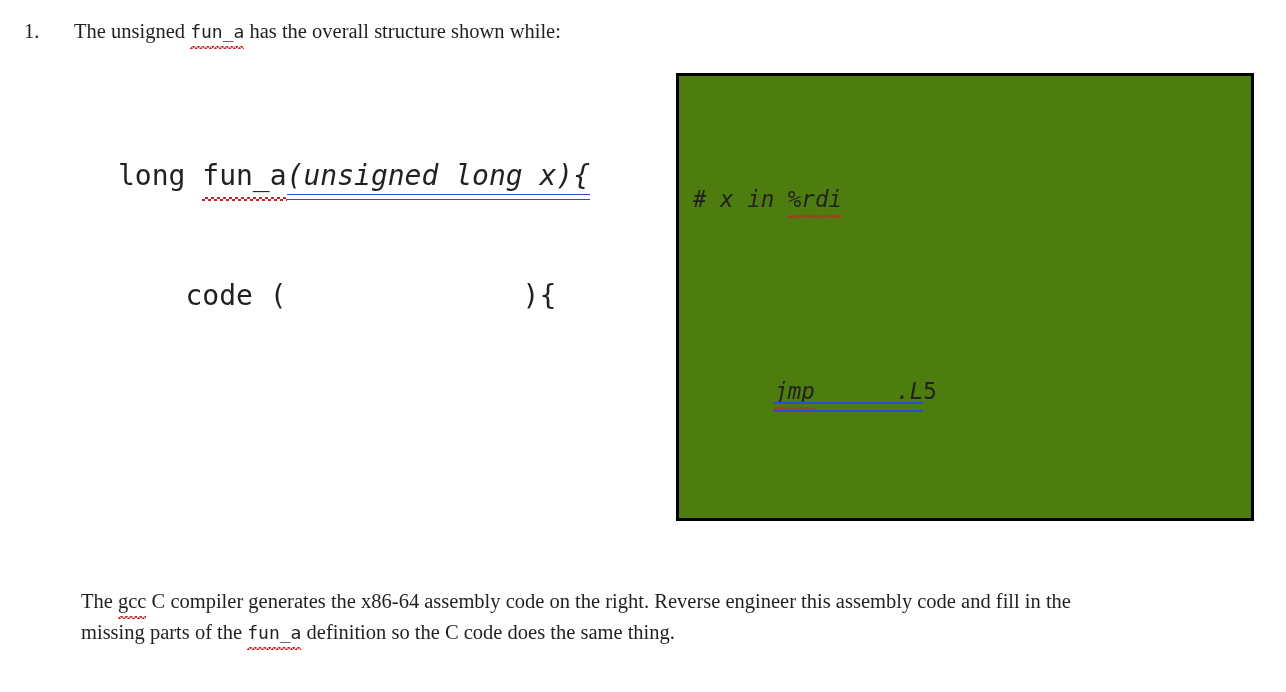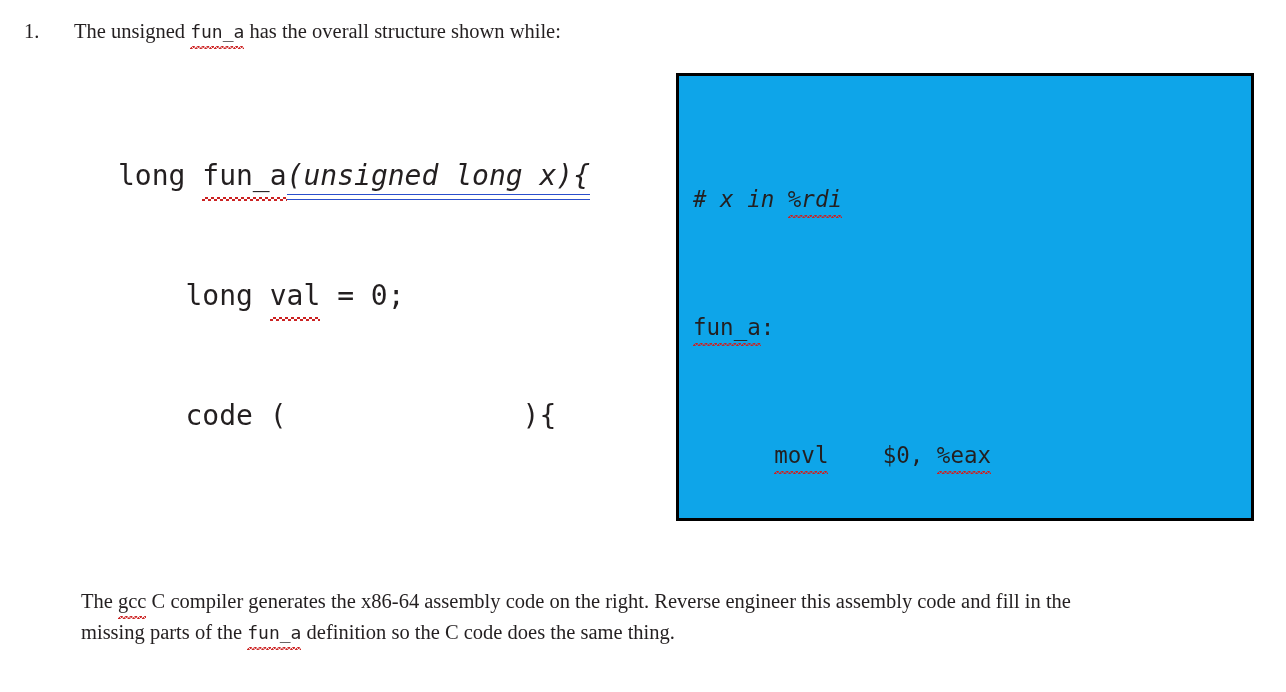--- a/index.html
+++ b/index.html
@@ -60,21 +60,21 @@
     line-height: 40px;
   }
 
   #asm-box {
     position: absolute;
     left: 676px;
     top: 73px;
     width: 578px;
     height: 448px;
     border: 3px solid #000000;
-    background: #0ea5e9;
+    background: #4d7c0f;
     box-sizing: border-box;
   }
   #asm-code {
     position: absolute;
     left: 14px;
     top: 11px;
     font-family: "DejaVu Sans Mono", monospace;
     font-size: 22.5px;
     line-height: 32px;
     color: #231f20;
@@ -139,40 +139,38 @@
 </head>
 <body>
 
 <div class="prose" id="question-item">
   <span id="question-number">1.</span>
   <span><span>The unsigned </span><span class="sp sp-sm" style="font-family:'DejaVu Sans Mono',monospace;font-size:18px;">fun_a</span><span> has the overall structure shown while:</span></span>
 </div>
 
 <div class="code" id="c-code">
   <div class="c-line"><span>long </span><span class="sp">fun_a</span><span class="gr gr-thin">(unsigned long x){</span></div>
-  <div class="c-line"><span>    long </span><span class="sp">val</span><span> = 0;</span></div>
   <div class="c-line">    code (              ){</div>
   <div class="c-line">&nbsp;</div>
   <div class="c-line">&nbsp;</div>
   
   
   
   
   
 </div>
 
 <div id="asm-box">
   <div id="asm-code">
 
     <div class="asm-line"><span class="ital"># </span><span class="ital">x in </span><span class="ital sp sp-sm">%rdi</span></div>
 
-    <div class="asm-line"><span class="sp sp-sm">fun_a</span><span>:</span></div>
 
-    <div class="asm-line"><span>      </span><span class="sp sp-sm">movl</span><span>    </span><span>$0, </span><span class="sp sp-sm">%eax</span></div>
 
+    <div class="asm-line"><span>      </span><span class="gr"><span class="sp sp-sm">jmp</span><span>      </span><span>.L</span></span><span>5</span></div>
 
     
 
     
 
     
 
     
 
     

